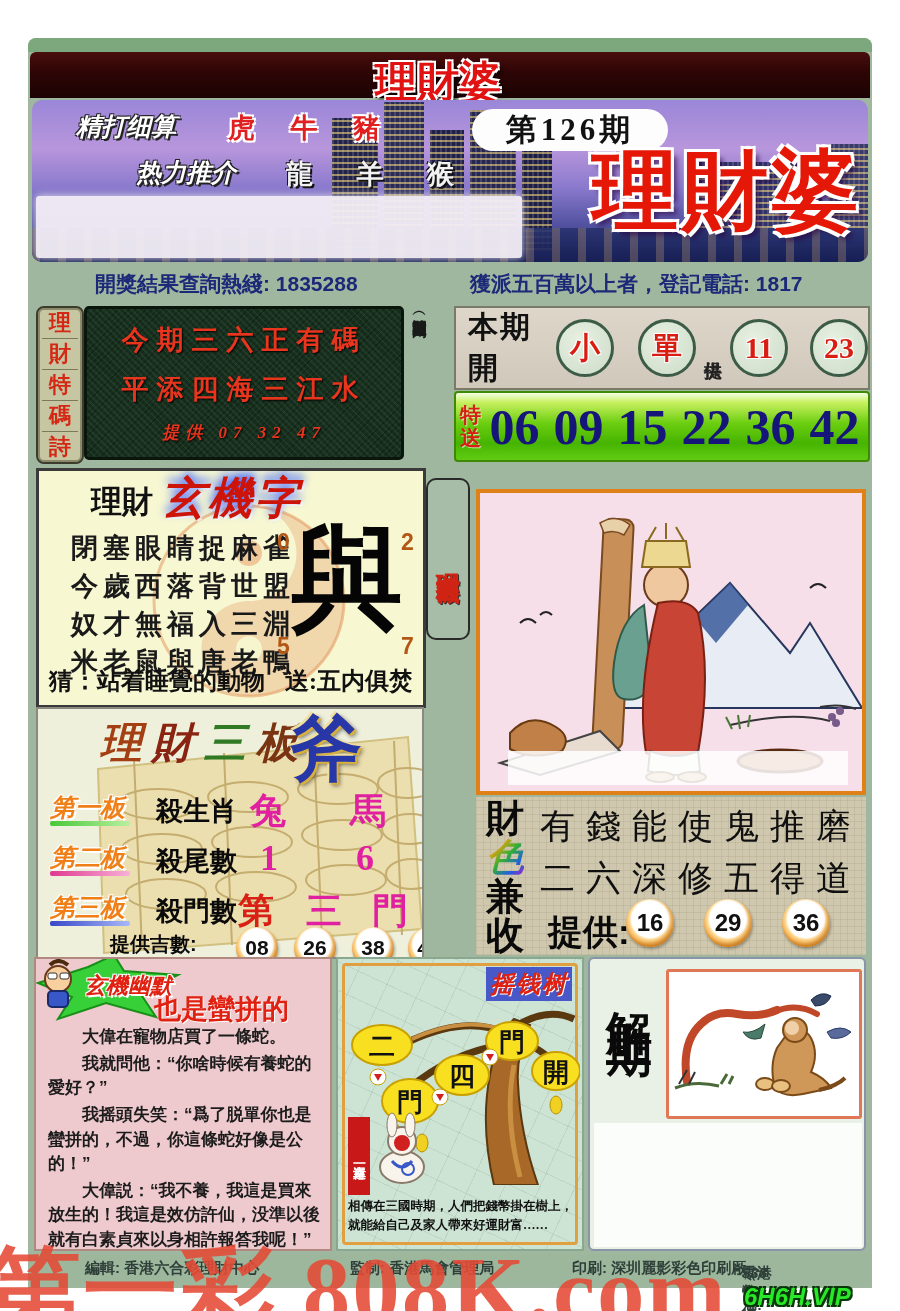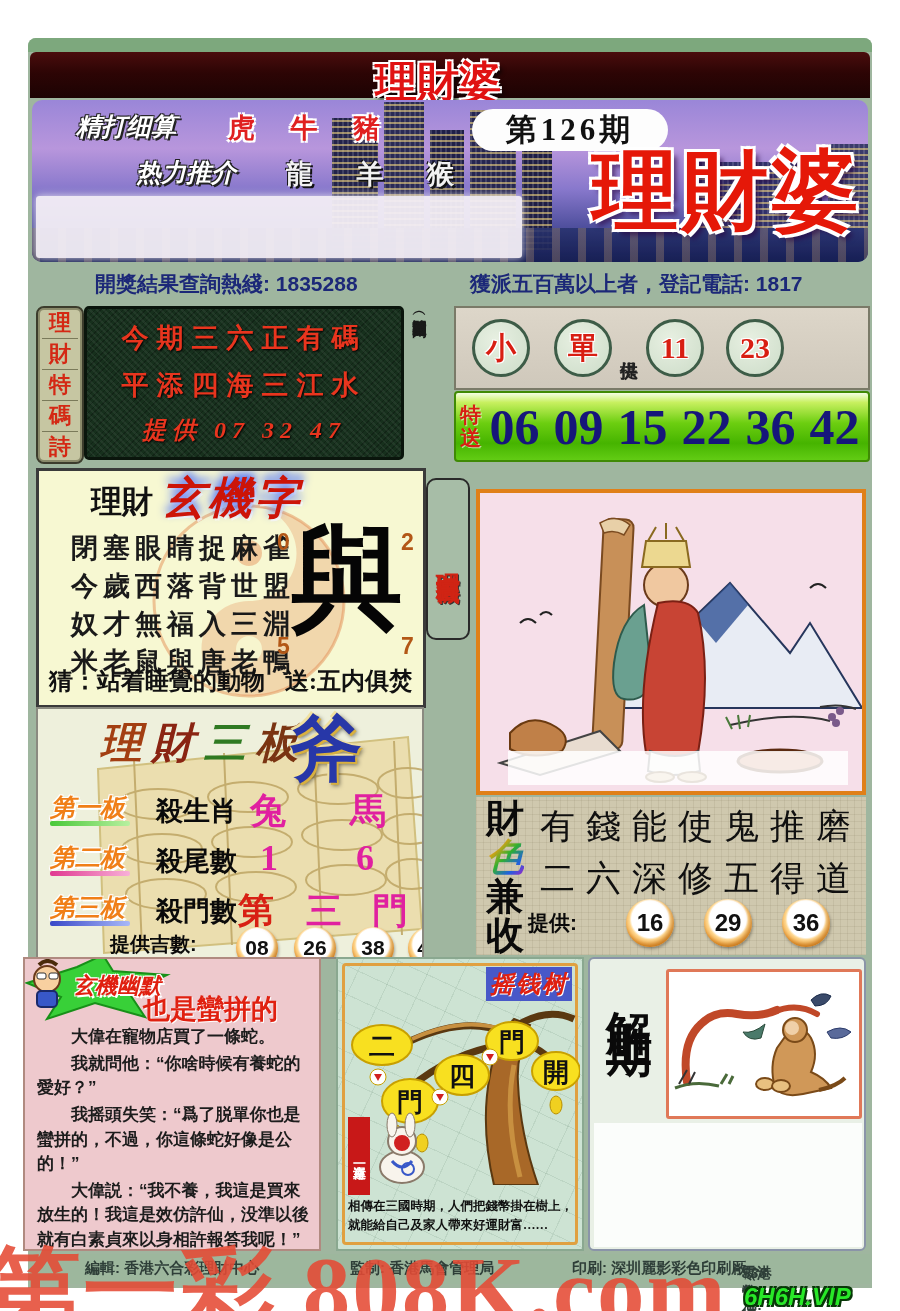--- a/index.html
+++ b/index.html
@@ -42,21 +42,21 @@
 
   
   .label-col{left:36px;top:306px;width:44px;height:154px;background:#c6c6a2;border:2px solid #3c3c2c;border-radius:8px;box-shadow:inset 0 0 0 2px #8a8a6a;
     display:flex;flex-direction:column;align-items:center;justify-content:space-around;}
   .label-col span{font-size:22px;font-weight:bold;color:#d42814;font-family:"Liberation Serif",serif;width:80%;text-align:center;border-top:1px solid #7a7a5a;}
   .label-col span:first-child{border-top:none;}
   .poem-box{left:84px;top:306px;width:320px;height:154px;background-color:#17301d;border:3px solid #0a150c;border-radius:5px;
     background-image:repeating-linear-gradient(45deg,rgba(255,255,255,.05) 0 2px,transparent 2px 5px),repeating-linear-gradient(-45deg,rgba(0,0,0,.25) 0 1px,transparent 1px 4px);
     display:flex;flex-direction:column;align-items:center;justify-content:space-around;padding:6px 0;box-sizing:border-box;}
   .poem-line{font-size:27px;font-weight:bold;color:#e8351e;font-family:"Liberation Serif",serif;letter-spacing:8px;text-shadow:1px 1px 2px #000;}
-  .poem-prov{font-size:24px;font-weight:bold;font-style:italic;color:#e8351e;font-family:"Liberation Serif",serif;letter-spacing:6px;text-shadow:1px 1px 2px #000;}
+  .poem-prov{font-size:17px;font-weight:bold;font-style:italic;color:#e8351e;font-family:"Liberation Serif",serif;letter-spacing:6px;text-shadow:1px 1px 2px #000;}
   .scratch-note{left:407px;top:306px;width:26px;height:156px;writing-mode:vertical-rl;text-orientation:upright;
     font-size:14px;font-weight:bold;color:#1a1a1a;letter-spacing:1px;line-height:26px;}
 
   
   .benqi{left:454px;top:306px;width:412px;height:80px;background:linear-gradient(180deg,#ddd6c9,#cfc8bb);border:2px solid #7a7a68;display:flex;align-items:center;}
   .benqi-label{font-size:30px;font-weight:bold;color:#111;font-family:"Liberation Serif",serif;margin-left:12px;letter-spacing:2px;}
   .circle{width:52px;height:52px;border-radius:50%;background:radial-gradient(circle at 40% 35%,#e8f0e2,#ccdcc8);border:3px solid #3d5c47;
     display:flex;align-items:center;justify-content:center;flex:0 0 auto;}
   .circle .ch{font-size:30px;font-weight:bold;color:#d81e12;font-family:"Liberation Serif",serif;
     text-shadow:-1px -1px 0 #fff,1px -1px 0 #fff,-1px 1px 0 #fff,1px 1px 0 #fff;}
@@ -107,25 +107,25 @@
     box-shadow:inset -2px -3px 4px rgba(160,80,0,.5),1px 2px 3px rgba(0,0,0,.3);
     display:flex;align-items:center;justify-content:center;font-size:21px;font-weight:bold;color:#111;}
 
   
   .caise{left:476px;top:797px;width:390px;height:158px;background-color:#cfc8ae;
     background-image:repeating-linear-gradient(0deg,rgba(120,110,80,.12) 0 1px,transparent 1px 7px),repeating-linear-gradient(90deg,rgba(120,110,80,.12) 0 1px,transparent 1px 7px);}
   .cz-vert{position:absolute;left:10px;top:2px;display:flex;flex-direction:column;}
   .cz-vert span{font-size:38px;line-height:39px;font-weight:bold;color:#0a0a0a;font-family:"Liberation Serif",serif;}
   .cz-vert .rainbow{background:linear-gradient(135deg,#e82020,#f0a010,#30b030,#2060e0,#b020c0);-webkit-background-clip:text;background-clip:text;color:transparent;font-style:italic;}
   .callig{position:absolute;left:64px;font-size:35px;font-weight:normal;color:#101010;font-family:"Liberation Serif",serif;letter-spacing:11px;}
-  .cz-prov{position:absolute;left:52px;top:112px;font-size:21px;font-weight:bold;color:#0a0a0a;}
+  .cz-prov{position:absolute;left:72px;top:112px;font-size:35px;font-weight:bold;color:#0a0a0a;}
   .ball.big{width:48px;height:48px;font-size:24px;}
 
   
-  .humor{left:23px;top:957px;width:298px;height:294px;background:#eec9cd;border:2px solid #b08a80;box-sizing:border-box;overflow:hidden;}
+  .humor{left:34px;top:957px;width:298px;height:294px;background:#eec9cd;border:2px solid #b08a80;box-sizing:border-box;overflow:hidden;}
   .humor-title{position:absolute;left:118px;top:32px;font-size:27px;font-weight:bold;color:#e02010;text-shadow:1px 1px 0 #fff;}
   .humor-text{position:absolute;left:12px;top:64px;width:276px;}
   .humor-text p{margin:2px 0;text-indent:2em;font-size:17px;line-height:1.45;font-weight:bold;color:#1c1c1c;}
   .badge-label{position:absolute;left:48px;top:12px;font-size:22px;font-weight:bold;font-style:italic;color:#e02010;
     text-shadow:-1px -1px 0 #fff,1px -1px 0 #fff,-1px 1px 0 #fff,2px 2px 0 #fff;}
 
   
   .tree-box{left:336px;top:957px;width:248px;height:294px;background-color:#cde3d3;border:2px solid #8aa890;box-sizing:border-box;overflow:hidden;
     background-image:repeating-linear-gradient(25deg,rgba(140,170,150,.25) 0 1px,transparent 1px 26px),repeating-linear-gradient(-65deg,rgba(140,170,150,.25) 0 1px,transparent 1px 32px);}
   .tree-inner{position:absolute;inset:4px;border:3px solid #e0a040;border-radius:4px;}
@@ -190,20 +190,21 @@
     <span>詩</span>
   </div>
   <div class="abs poem-box">
     <div class="poem-line">今期三六正有碼</div>
     <div class="poem-line">平添四海三江水</div>
     <div class="poem-prov">提供 07 32 47</div>
   </div>
   <div class="abs scratch-note">（請刮開塗層觀閱）</div>
 
   <div class="abs benqi">
+    <span class="benqi-label">本期開</span>
     <div class="circle" style="margin-left:16px;">
         <span class="ch">小</span>
       </div>
     <div class="circle" style="margin-left:24px;">
         <span class="ch">單</span>
       </div>
     <span class="prov-vert">提供</span>
     <div class="circle">
         <span class="ch">11</span>
       </div>

